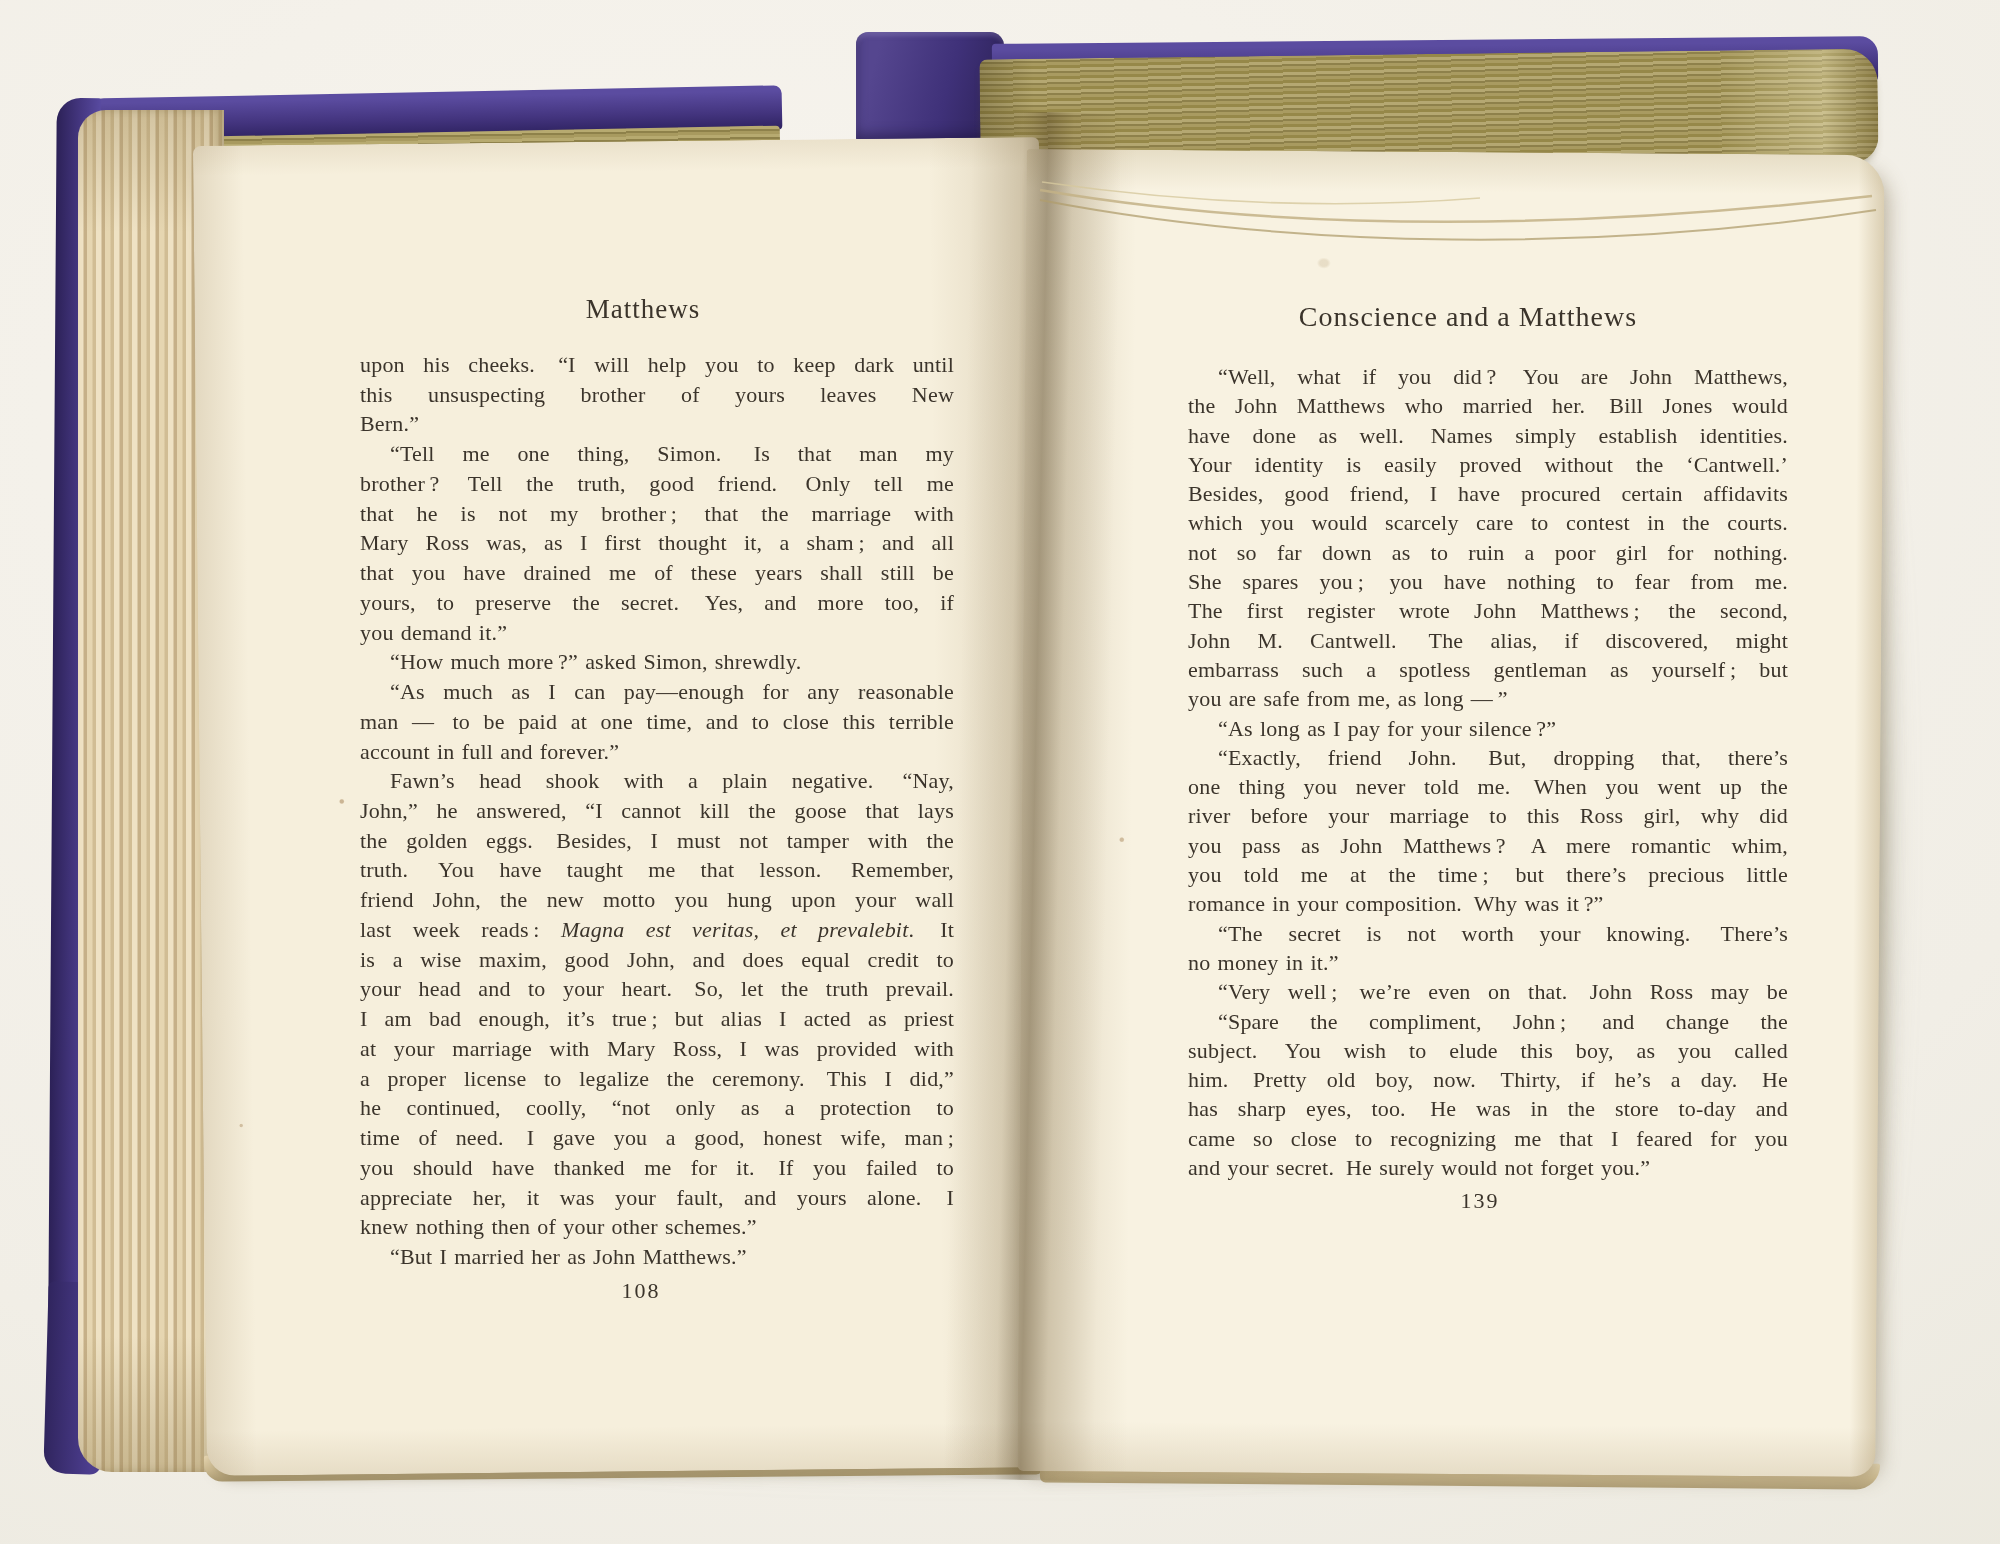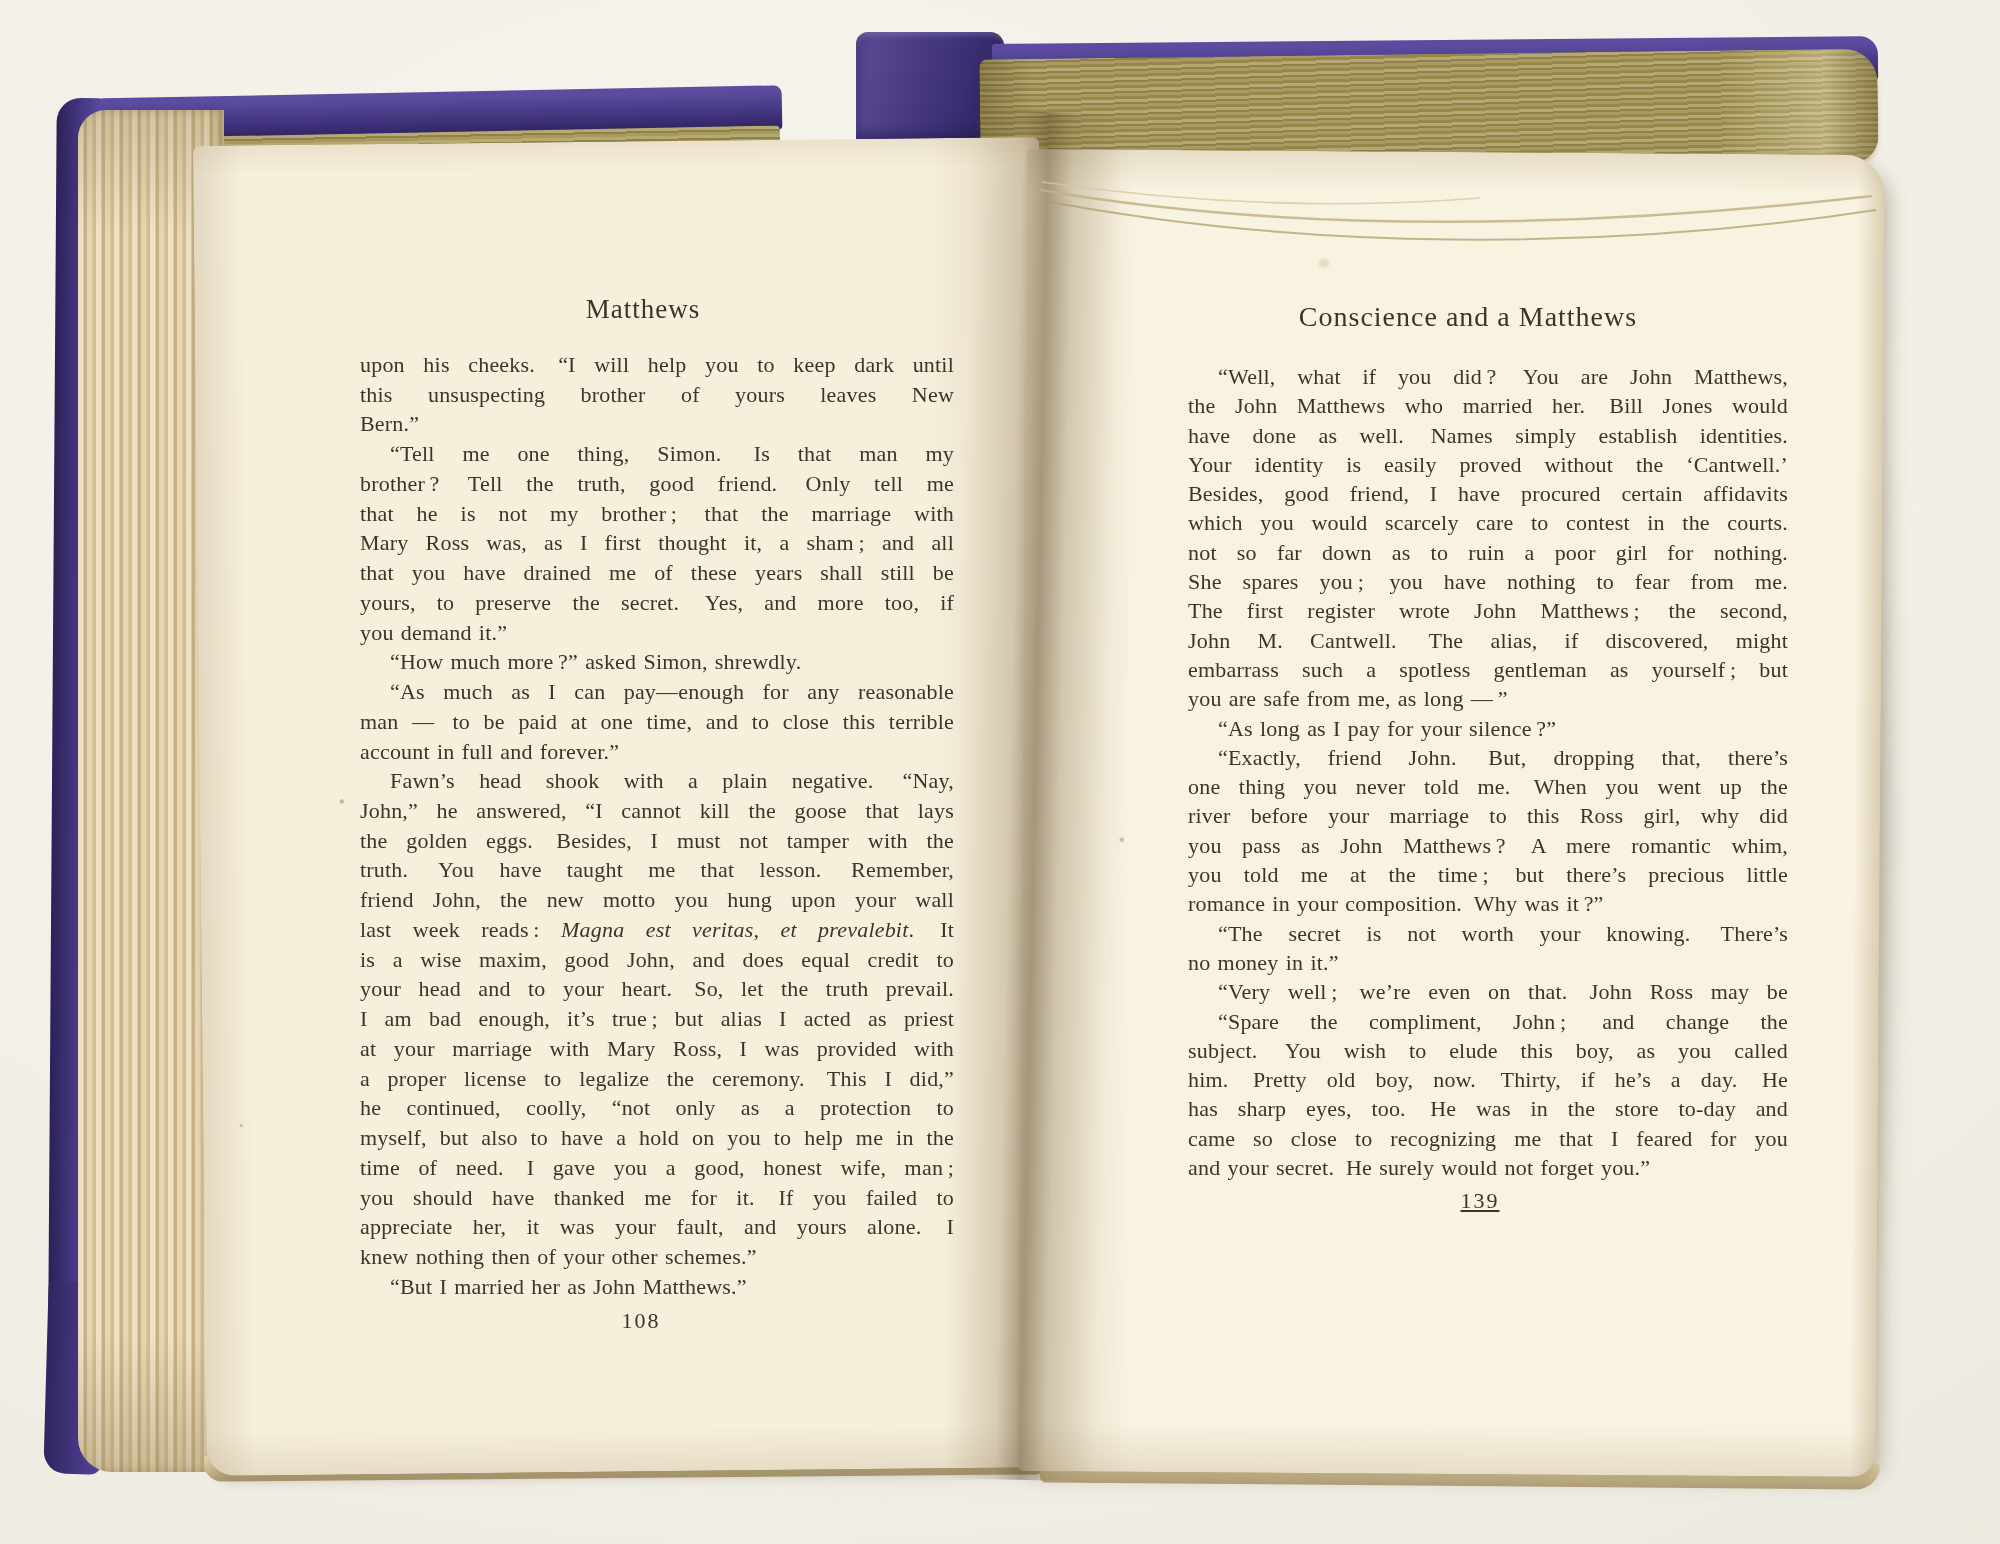--- a/index.html
+++ b/index.html
@@ -100,21 +100,21 @@
   .text-right .page-body{margin-top:28px;}
   .tline{font-size:22px;letter-spacing:.2px;word-spacing:1.5px;
        text-align:justify;text-align-last:justify;}
   .text-left  .tline{height:29.74px;line-height:29.74px;}
   .text-right .tline{height:29.3px;line-height:29.3px;}
   .tline.fin{text-align-last:left;}
   .tline.ind{text-indent:30px;}
   .tline em{font-style:italic;}
   .page-number{text-align:center;font-size:22px;letter-spacing:2px;margin-top:6px;}
   .text-left  .page-number{transform:translateX(-16px);}
-  .text-right .page-number{transform:translateX(-8px);text-decoration:underline;}
+  .text-right .page-number{transform:translateX(-8px);}
 </style>
 </head>
 <body>
 
 <div class="scene">
 
   <div class="abs shadow-main"></div>
   <div class="abs shadow-right"></div>
 
   <div class="abs cover cover-top-left"></div>
@@ -161,21 +161,20 @@
         <div class="tline"><span>the golden eggs.  Besides, I must not tamper with the</span></div>
         <div class="tline"><span>truth.  You have taught me that lesson.  Remember,</span></div>
         <div class="tline"><span>friend John, the new motto you hung upon your wall</span></div>
         <div class="tline"><span>last week reads : </span><em>Magna est veritas, et prevalebit</em><span>.  It</span></div>
         <div class="tline"><span>is a wise maxim, good John, and does equal credit to</span></div>
         <div class="tline"><span>your head and to your heart.  So, let the truth prevail.</span></div>
         <div class="tline"><span>I am bad enough, it’s true ; but alias I acted as priest</span></div>
         <div class="tline"><span>at your marriage with Mary Ross, I was provided with</span></div>
         <div class="tline"><span>a proper license to legalize the ceremony.  This I did,”</span></div>
         <div class="tline"><span>he continued, coolly, “not only as a protection to</span></div>
-        <div class="tline"><span>myself, but also to have a hold on you to help me in the</span></div>
         <div class="tline"><span>time of need.  I gave you a good, honest wife, man ;</span></div>
         <div class="tline"><span>you should have thanked me for it.  If you failed to</span></div>
         <div class="tline"><span>appreciate her, it was your fault, and yours alone.  I</span></div>
         <div class="tline fin"><span>knew nothing then of your other schemes.”</span></div>
         <div class="tline ind fin"><span>“But I married her as John Matthews.”</span></div>
       </div>
     <div class="page-number">108</div>
   </div>
 
   <div class="abs textcol text-right">

